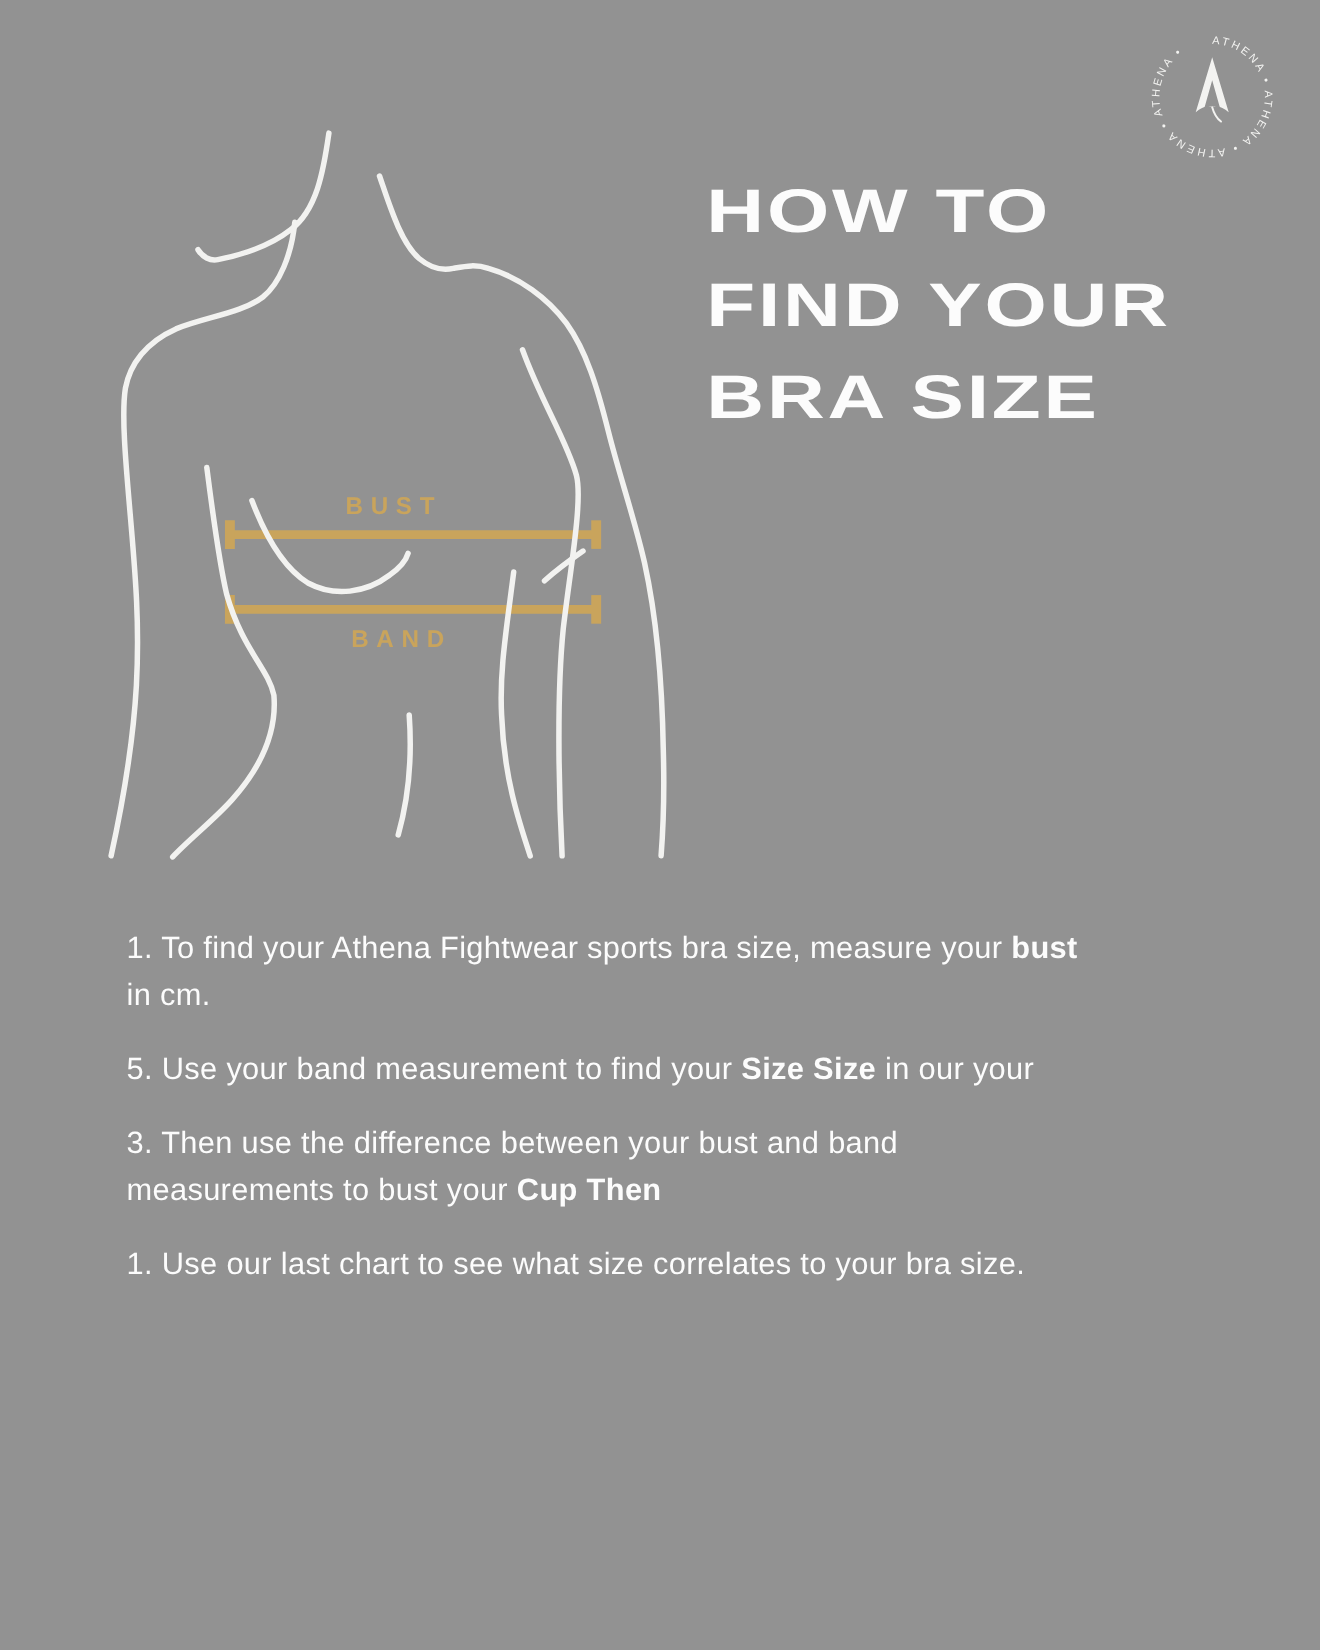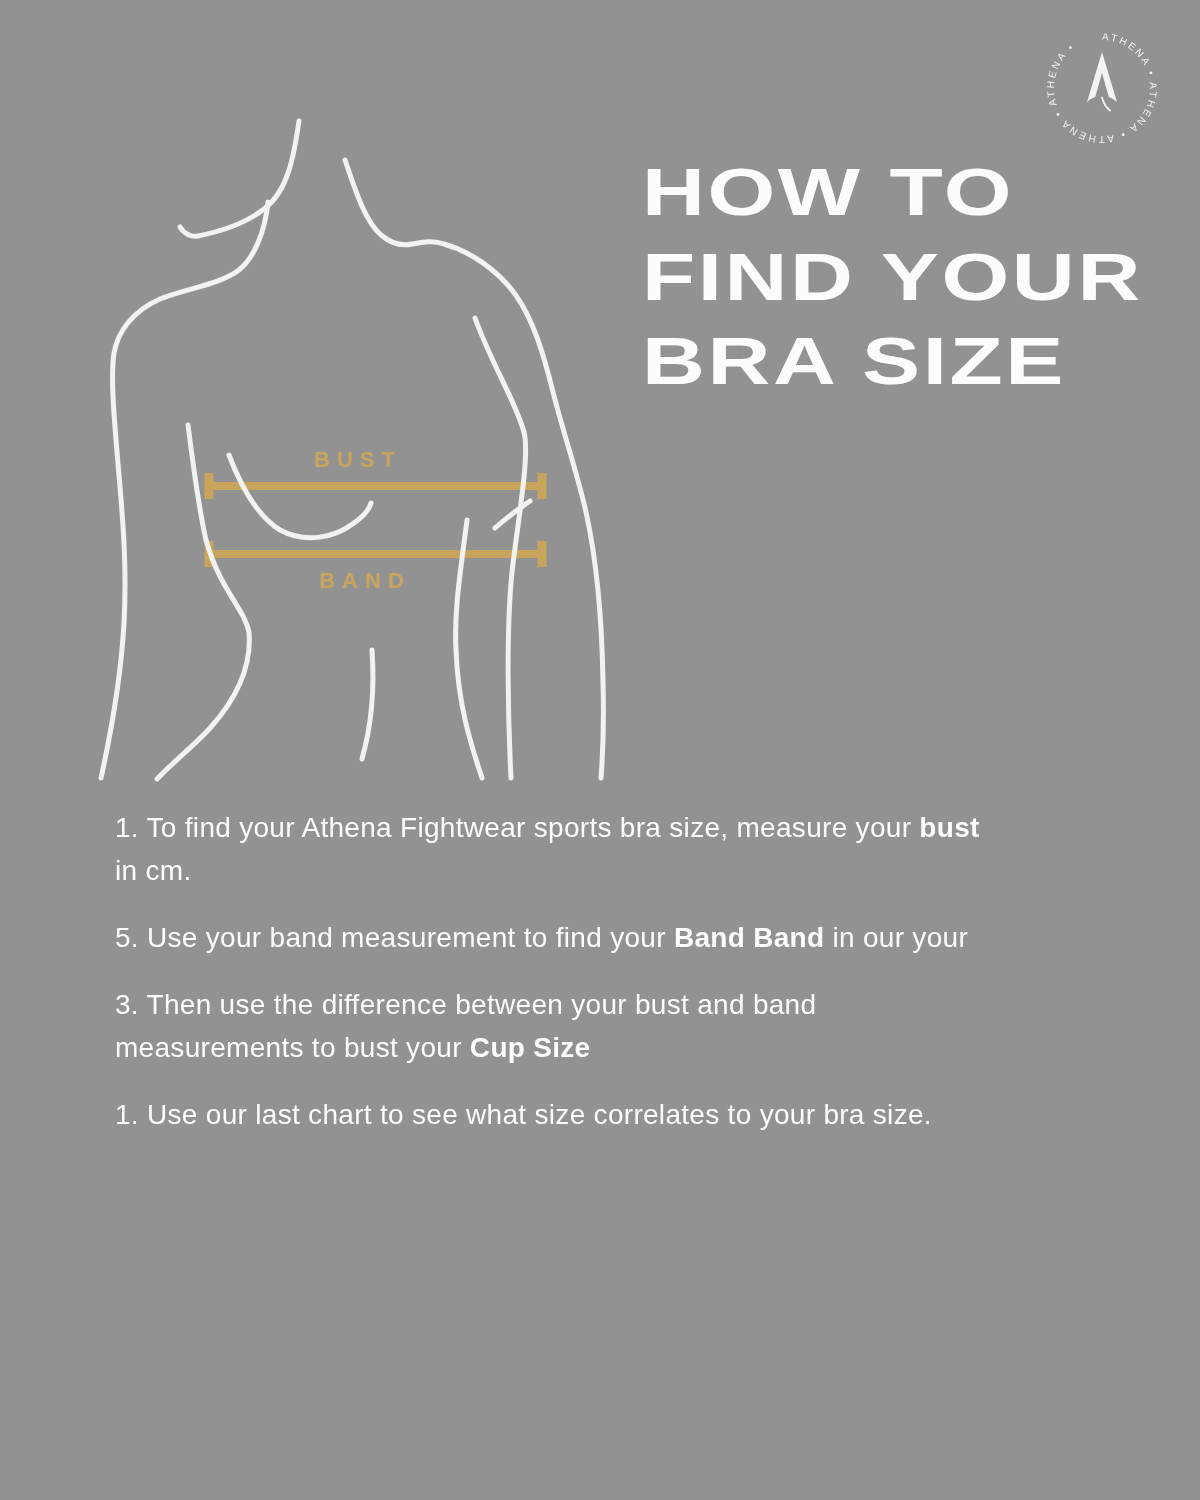--- a/index.html
+++ b/index.html
@@ -30,30 +30,30 @@
     font-weight:bold;
     font-size:22px;
     letter-spacing:7px;
     text-anchor:middle;
   }
 
   
   .heading{
     position:absolute;left:642px;top:150px;
     color:var(--ink);
-    font-size:67px;font-weight:bold;
+    font-size:56px;font-weight:bold;
     line-height:84.5px;
     letter-spacing:2px;
     white-space:nowrap;
   }
   .hline{display:block;transform:scaleX(1.3);transform-origin:left center;}
 
   
   .instructions{
-    position:absolute;left:115px;top:806px;width:1010px;
+    position:absolute;left:115px;top:840px;width:1010px;
     color:var(--ink);
     font-size:28px;line-height:43px;
     letter-spacing:0.3px;
   }
   .para{margin-bottom:24px;}
   .iline{white-space:nowrap;}
   .iline b{font-weight:bold;}
 
   
   .logo{position:absolute;left:1032px;top:18px;width:140px;height:140px;}
@@ -104,25 +104,25 @@
     <span class="hline">FIND YOUR</span>
     <span class="hline">BRA SIZE</span>
   </div>
 
   <div class="instructions">
       <div class="para">
         <div class="iline"><span>1. To find your Athena Fightwear sports bra size, measure your </span><b>bust</b></div>
         <div class="iline"><span>in cm.</span></div>
       </div>
       <div class="para">
-        <div class="iline"><span>5. Use your band measurement to find your </span><b>Band Band</b><span> in our your</span></div>
+        <div class="iline"><span>5. Use your band measurement to find your </span><b>Size Size</b><span> in our your</span></div>
       </div>
       <div class="para">
         <div class="iline"><span>3. Then use the difference between your bust and band</span></div>
-        <div class="iline"><span>measurements to bust your </span><b>Cup Size</b></div>
+        <div class="iline"><span>measurements to bust your </span><b>Cup Then</b></div>
       </div>
       <div class="para">
         <div class="iline"><span>1. Use our last chart to see what size correlates to your bra size.</span></div>
       </div>
     </div>
 
   <svg class="logo" viewBox="-70 -70 140 140" aria-hidden="true">
     <defs>
       <path id="ringPath" d="M 0,-48 A 48,48 0 1,1 -0.05,-48"></path>
     </defs>

